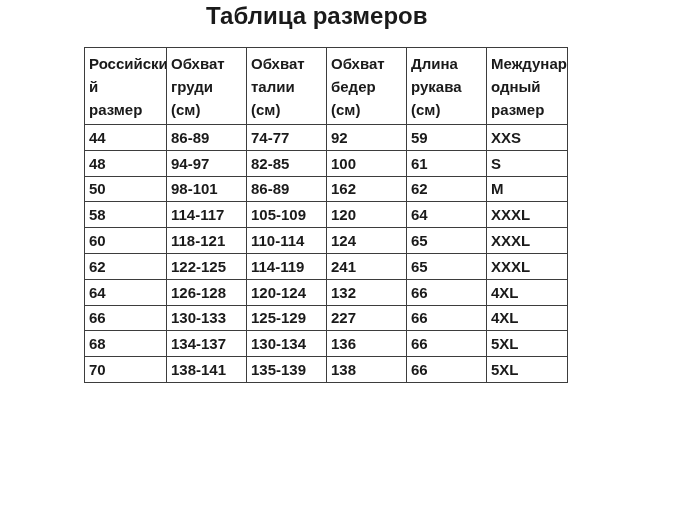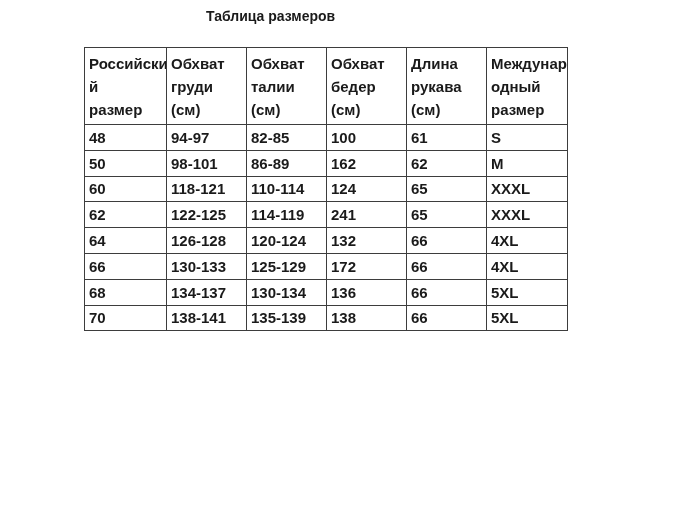--- a/index.html
+++ b/index.html
@@ -18,21 +18,21 @@
     height: 510px;
     background: var(--bg);
     overflow: hidden;
   }
   .page-title {
     position: absolute;
     left: 206px;
     top: 5px;
     font-family: "Liberation Sans", sans-serif;
     font-weight: 700;
-    font-size: 14px;
+    font-size: 24px;
     line-height: 22px;
     color: var(--ink);
     white-space: nowrap;
   }
   table.size-table {
     position: absolute;
     left: 84px;
     top: 47px;
     width: 483px;
     border-collapse: collapse;
@@ -101,34 +101,50 @@
           <th>Длина
 рукава
 (см)</th>
           <th>Междунар
 одный
 размер</th>
         </tr>
     </thead>
     <tbody id="table-body">
         <tr>
+          <td>44</td>
+          <td>86-89</td>
+          <td>74-77</td>
+          <td>92</td>
+          <td>59</td>
+          <td>XXS</td>
+        </tr>
+        <tr>
           <td>48</td>
           <td>94-97</td>
           <td>82-85</td>
           <td>100</td>
           <td>61</td>
           <td>S</td>
         </tr>
         <tr>
           <td>50</td>
           <td>98-101</td>
           <td>86-89</td>
           <td>162</td>
           <td>62</td>
           <td>M</td>
+        </tr>
+        <tr>
+          <td>58</td>
+          <td>114-117</td>
+          <td>105-109</td>
+          <td>120</td>
+          <td>64</td>
+          <td>XXXL</td>
         </tr>
         <tr>
           <td>60</td>
           <td>118-121</td>
           <td>110-114</td>
           <td>124</td>
           <td>65</td>
           <td>XXXL</td>
         </tr>
         <tr>
@@ -144,21 +160,21 @@
           <td>126-128</td>
           <td>120-124</td>
           <td>132</td>
           <td>66</td>
           <td>4XL</td>
         </tr>
         <tr>
           <td>66</td>
           <td>130-133</td>
           <td>125-129</td>
-          <td>172</td>
+          <td>227</td>
           <td>66</td>
           <td>4XL</td>
         </tr>
         <tr>
           <td>68</td>
           <td>134-137</td>
           <td>130-134</td>
           <td>136</td>
           <td>66</td>
           <td>5XL</td>

